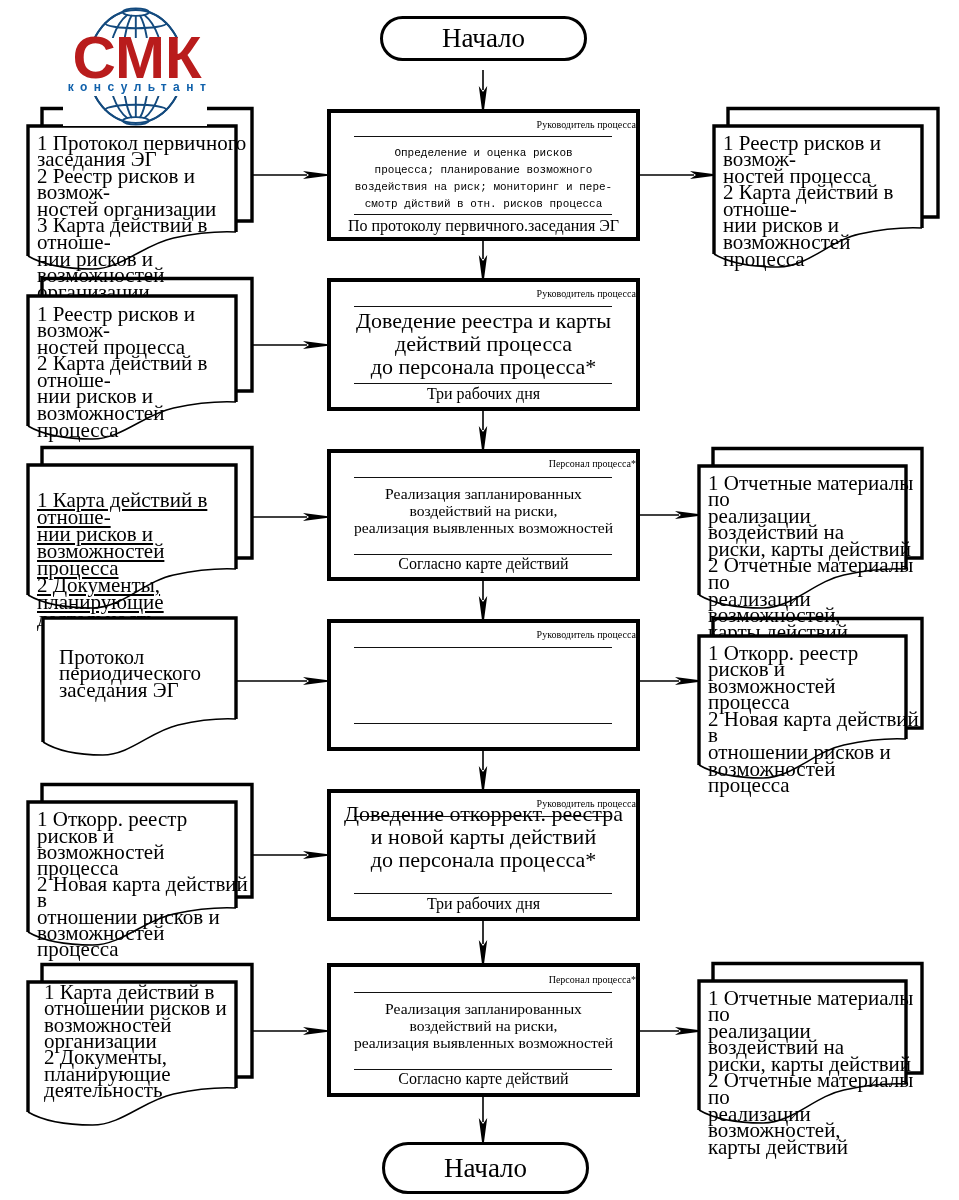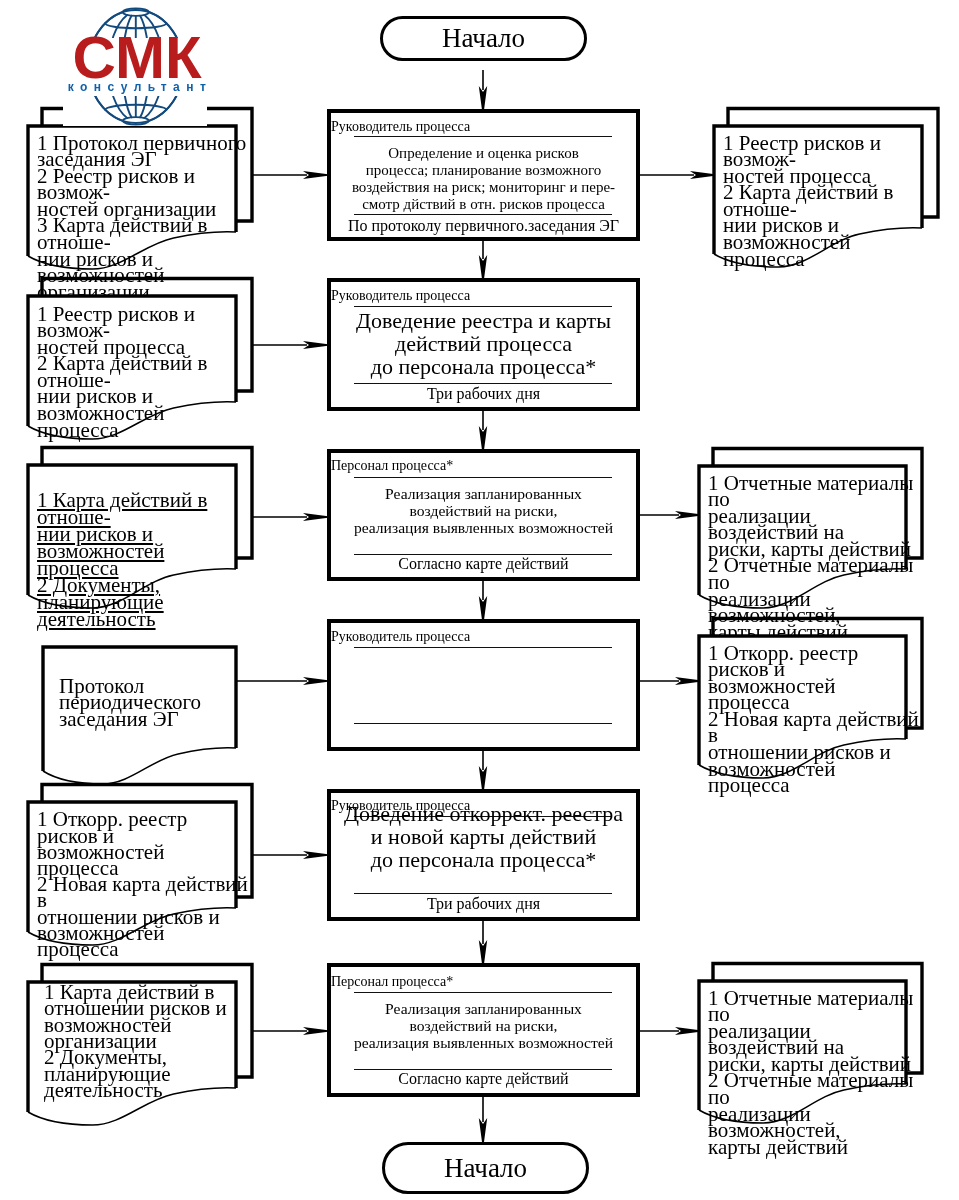--- a/index.html
+++ b/index.html
@@ -6,21 +6,21 @@
   body{width:959px;height:1200px;overflow:hidden;font-family:"Liberation Serif",serif;color:#000;}
   #canvas{position:relative;width:959px;height:1200px;}
 
   
   .pill{position:absolute;border:3.4px solid #000;border-radius:27px;
         display:flex;align-items:center;justify-content:center;
         font-size:27px;line-height:1;box-sizing:border-box;background:#fff;}
 
   
   .proc{position:absolute;border:4px solid #000;box-sizing:border-box;background:#fff;}
-  .proc .owner{position:absolute;left:0;right:0;text-align:left;font-size:14px;line-height:1;}
+  .proc .owner{position:absolute;left:0;right:0;text-align:right;font-size:10px;line-height:1;}
   .proc .rule{position:absolute;height:0;border-top:1.6px solid #111;}
   .proc .body{position:absolute;left:0;right:0;text-align:center;white-space:pre-line;}
   .proc .foot{position:absolute;left:0;right:0;text-align:center;font-size:16px;line-height:1;}
 
   
   .docgrp{position:absolute;}
   .docgrp svg{position:absolute;left:0;top:0;overflow:visible;}
   .docgrp .txt{position:absolute;white-space:pre-line;font-size:21px;}
 
   
@@ -97,21 +97,21 @@
         <line x1="638" y1="681" x2="679" y2="681" stroke="#000" stroke-width="1.3"></line>
         <path d="M675,677.1 L700,680.3 L700,681.7 L675,684.9 L681,681 Z" fill="#000"></path>
         <line x1="638" y1="1031" x2="679" y2="1031" stroke="#000" stroke-width="1.3"></line>
         <path d="M675,1027.1 L700,1030.3 L700,1031.7 L675,1034.9 L681,1031 Z" fill="#000"></path>
       </svg>
     </div>
   <div id="shapes">
       <div class="proc" style="left:327px;top:109px;width:313px;height:132px;">
         <div class="owner" style="top:6.7px;">Руководитель процесса</div>
         <div class="rule" style="left:23px;width:258px;top:22.5px;"></div>
-        <div class="body" style="top:32.4px;font-size:15px;line-height:17px;">Определение и оценка рисков
+        <div class="body" style="top:32.4px;font-size:11px;line-height:17px;font-family:Liberation Mono, monospace;">Определение и оценка рисков
 процесса; планирование возможного
 воздействия на риск; мониторинг и пере-
 смотр  дйствий в отн. рисков процесса</div>
         <div class="rule" style="left:23px;width:258px;top:101.0px;"></div>
         <div class="foot" style="top:105.2px;">По протоколу  первичного.заседания ЭГ</div>
       </div>
       <div class="proc" style="left:327px;top:278px;width:313px;height:133px;">
         <div class="owner" style="top:7.2px;">Руководитель процесса</div>
         <div class="rule" style="left:23px;width:258px;top:24.4px;"></div>
         <div class="body" style="top:27.2px;font-size:22px;line-height:23px;">Доведение реестра и карты
@@ -192,21 +192,21 @@
             <path d="M0,130.0 L0,0 L208,0 L208,104.0" fill="none" stroke="#000" stroke-width="3.4" stroke-linejoin="miter"></path>
             <path d="M0,130.0 C18.7,141.0 41.6,143.0 64.5,143.0 C93.6,143.0 116.5,116.0 145.6,110.0 C166.4,105.5 187.2,103.0 208,104.0" fill="none" stroke="#000" stroke-width="1.5"></path>
           </g>
         </svg>
         <div class="txt" style="left:9px;top:27px;width:212px;line-height:17px;text-decoration:underline;">1 Карта действий в отноше-
 нии рисков и возможностей
 процесса
 2 Документы,
 планирующие деятельность</div>
       </div>
-      <div class="docgrp" style="left:43px;top:647px;width:193px;height:124px;">
+      <div class="docgrp" style="left:43px;top:618px;width:193px;height:124px;">
         <svg width="237" height="194" style="left: -3px; top: -20px;">
           <g transform="translate(3,20)">
             <path d="M0,0 L0,124.0 C17.4,135.0 38.6,137.0 59.8,137.0 C86.9,137.0 108.1,113.0 135.1,107.0 C154.4,102.5 173.7,100.0 193,101.0 L193,0 Z" fill="#fff" stroke="none"></path>
             <path d="M0,124.0 L0,0 L193,0 L193,101.0" fill="none" stroke="#000" stroke-width="3.4" stroke-linejoin="miter"></path>
             <path d="M0,124.0 C17.4,135.0 38.6,137.0 59.8,137.0 C86.9,137.0 108.1,113.0 135.1,107.0 C154.4,102.5 173.7,100.0 193,101.0" fill="none" stroke="#000" stroke-width="1.5"></path>
           </g>
         </svg>
         <div class="txt" style="left:16px;top:30.5px;width:197px;line-height:16.6px;">Протокол периодического
 заседания ЭГ</div>
       </div>

